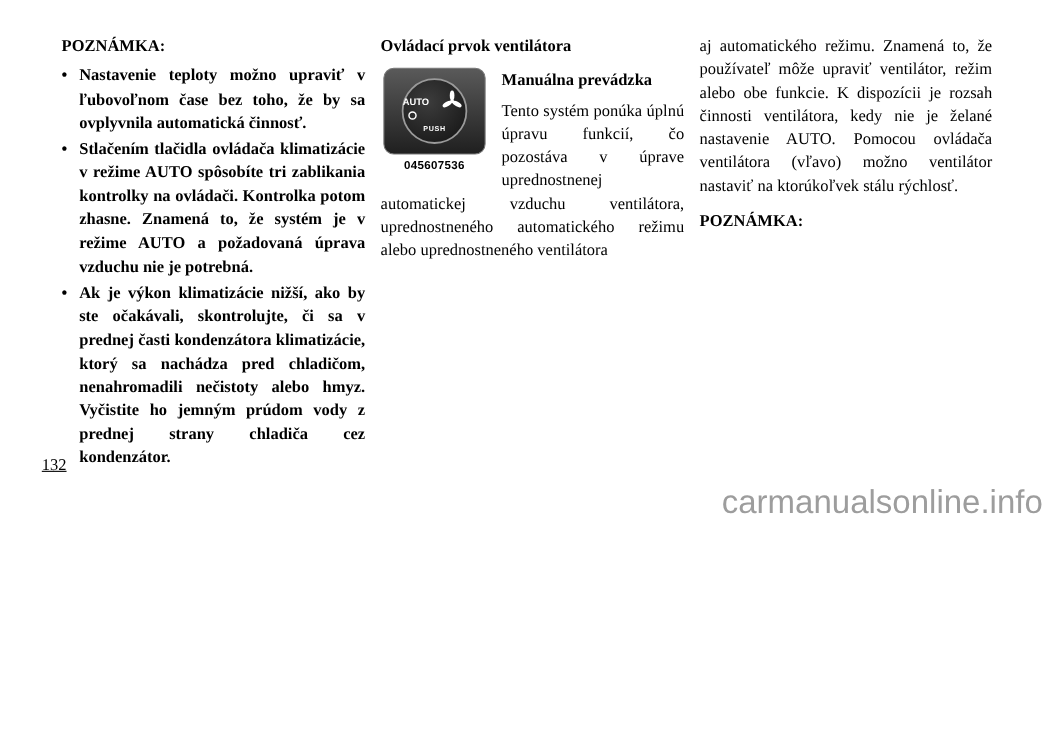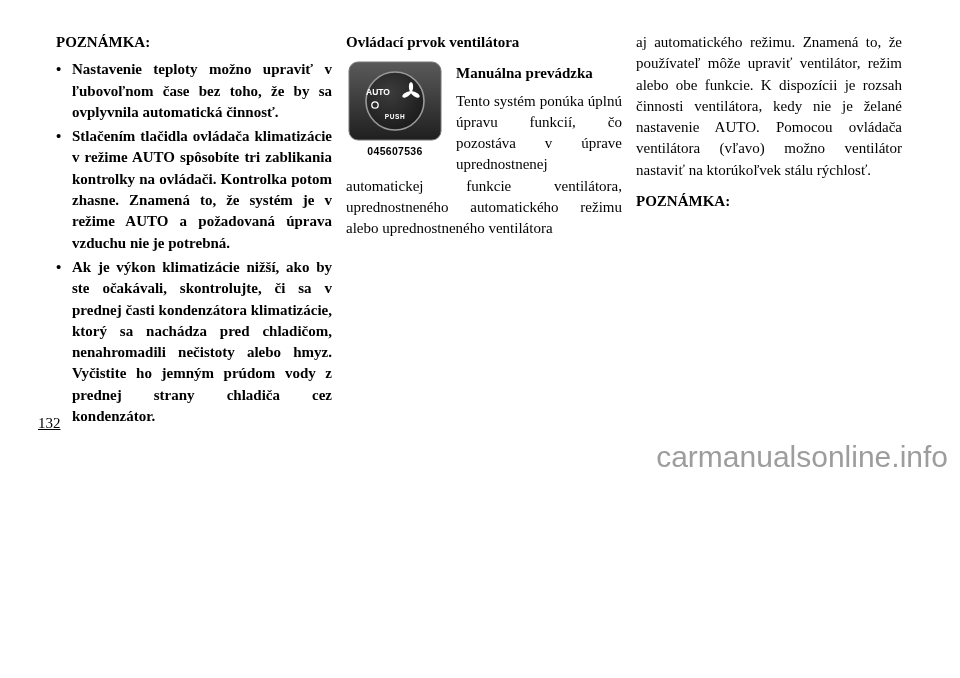--- a/index.html
+++ b/index.html
@@ -118,21 +118,21 @@
                 <ellipse cx="0" cy="-5.2" rx="2.1" ry="4.6"></ellipse>
               </g>
           </g>
           <text x="47" y="58" font-family="Liberation Sans, sans-serif" font-size="6.5" font-weight="bold" fill="#ffffff" text-anchor="middle" letter-spacing="0.6">PUSH</text>
         </svg>
         <div class="caption">045607536</div>
       </div>
 
 
       <div class="h1 sub">Manuálna prevádzka</div>
-      <p class="body">Tento systém ponúka úplnú úpravu funkcií, čo pozostáva v úprave uprednostnenej automatickej funkcie ventilátora, uprednostneného automatického režimu alebo uprednostneného ventilátora</p>
+      <p class="body">Tento systém ponúka úplnú úpravu funkcií, čo pozostáva v úprave uprednostnenej automatickej vzduchu ventilátora, uprednostneného automatického režimu alebo uprednostneného ventilátora</p>
     </div>
 
     <div class="col col-right">
       <p class="body">aj automatického režimu. Znamená to, že používateľ môže upraviť ventilátor, režim alebo obe funkcie. K dispozícii je rozsah činnosti ventilátora, kedy nie je želané nastavenie AUTO. Pomocou ovládača ventilátora (vľavo) možno ventilátor nastaviť na ktorúkoľvek stálu rýchlosť.</p>
       <div class="h1 sub">POZNÁMKA:</div>
     </div>
 
   </div>
 
   <div class="page-number">132</div>

